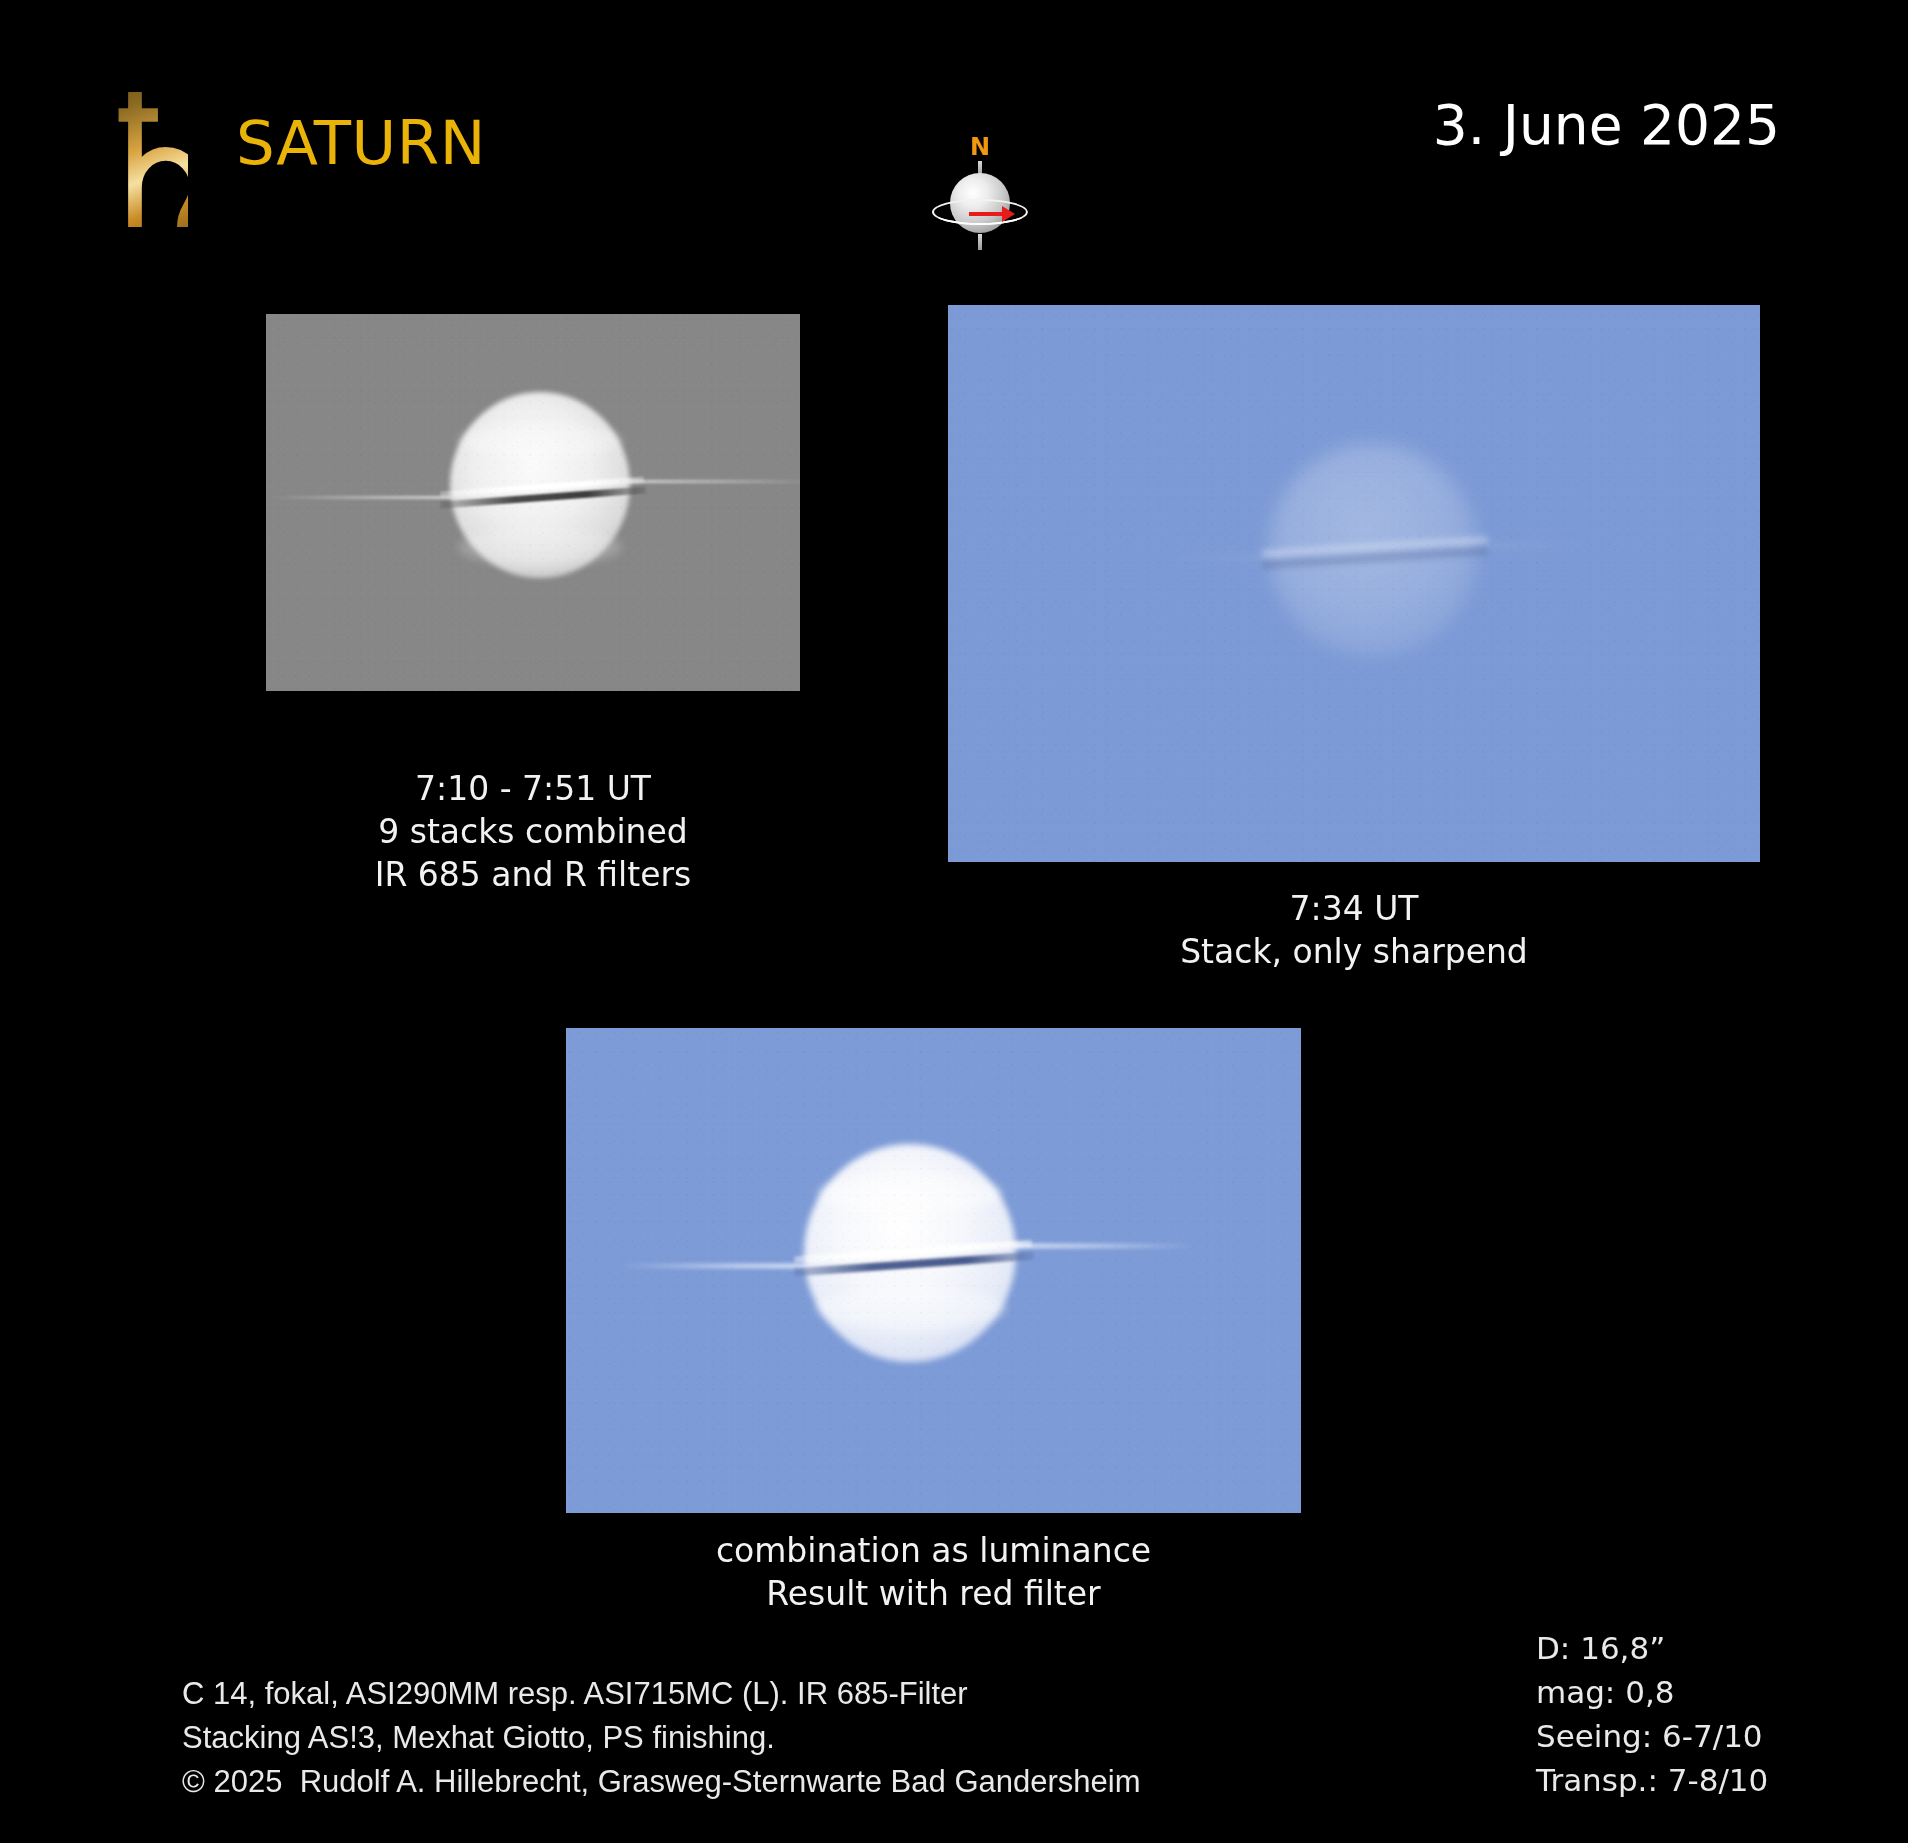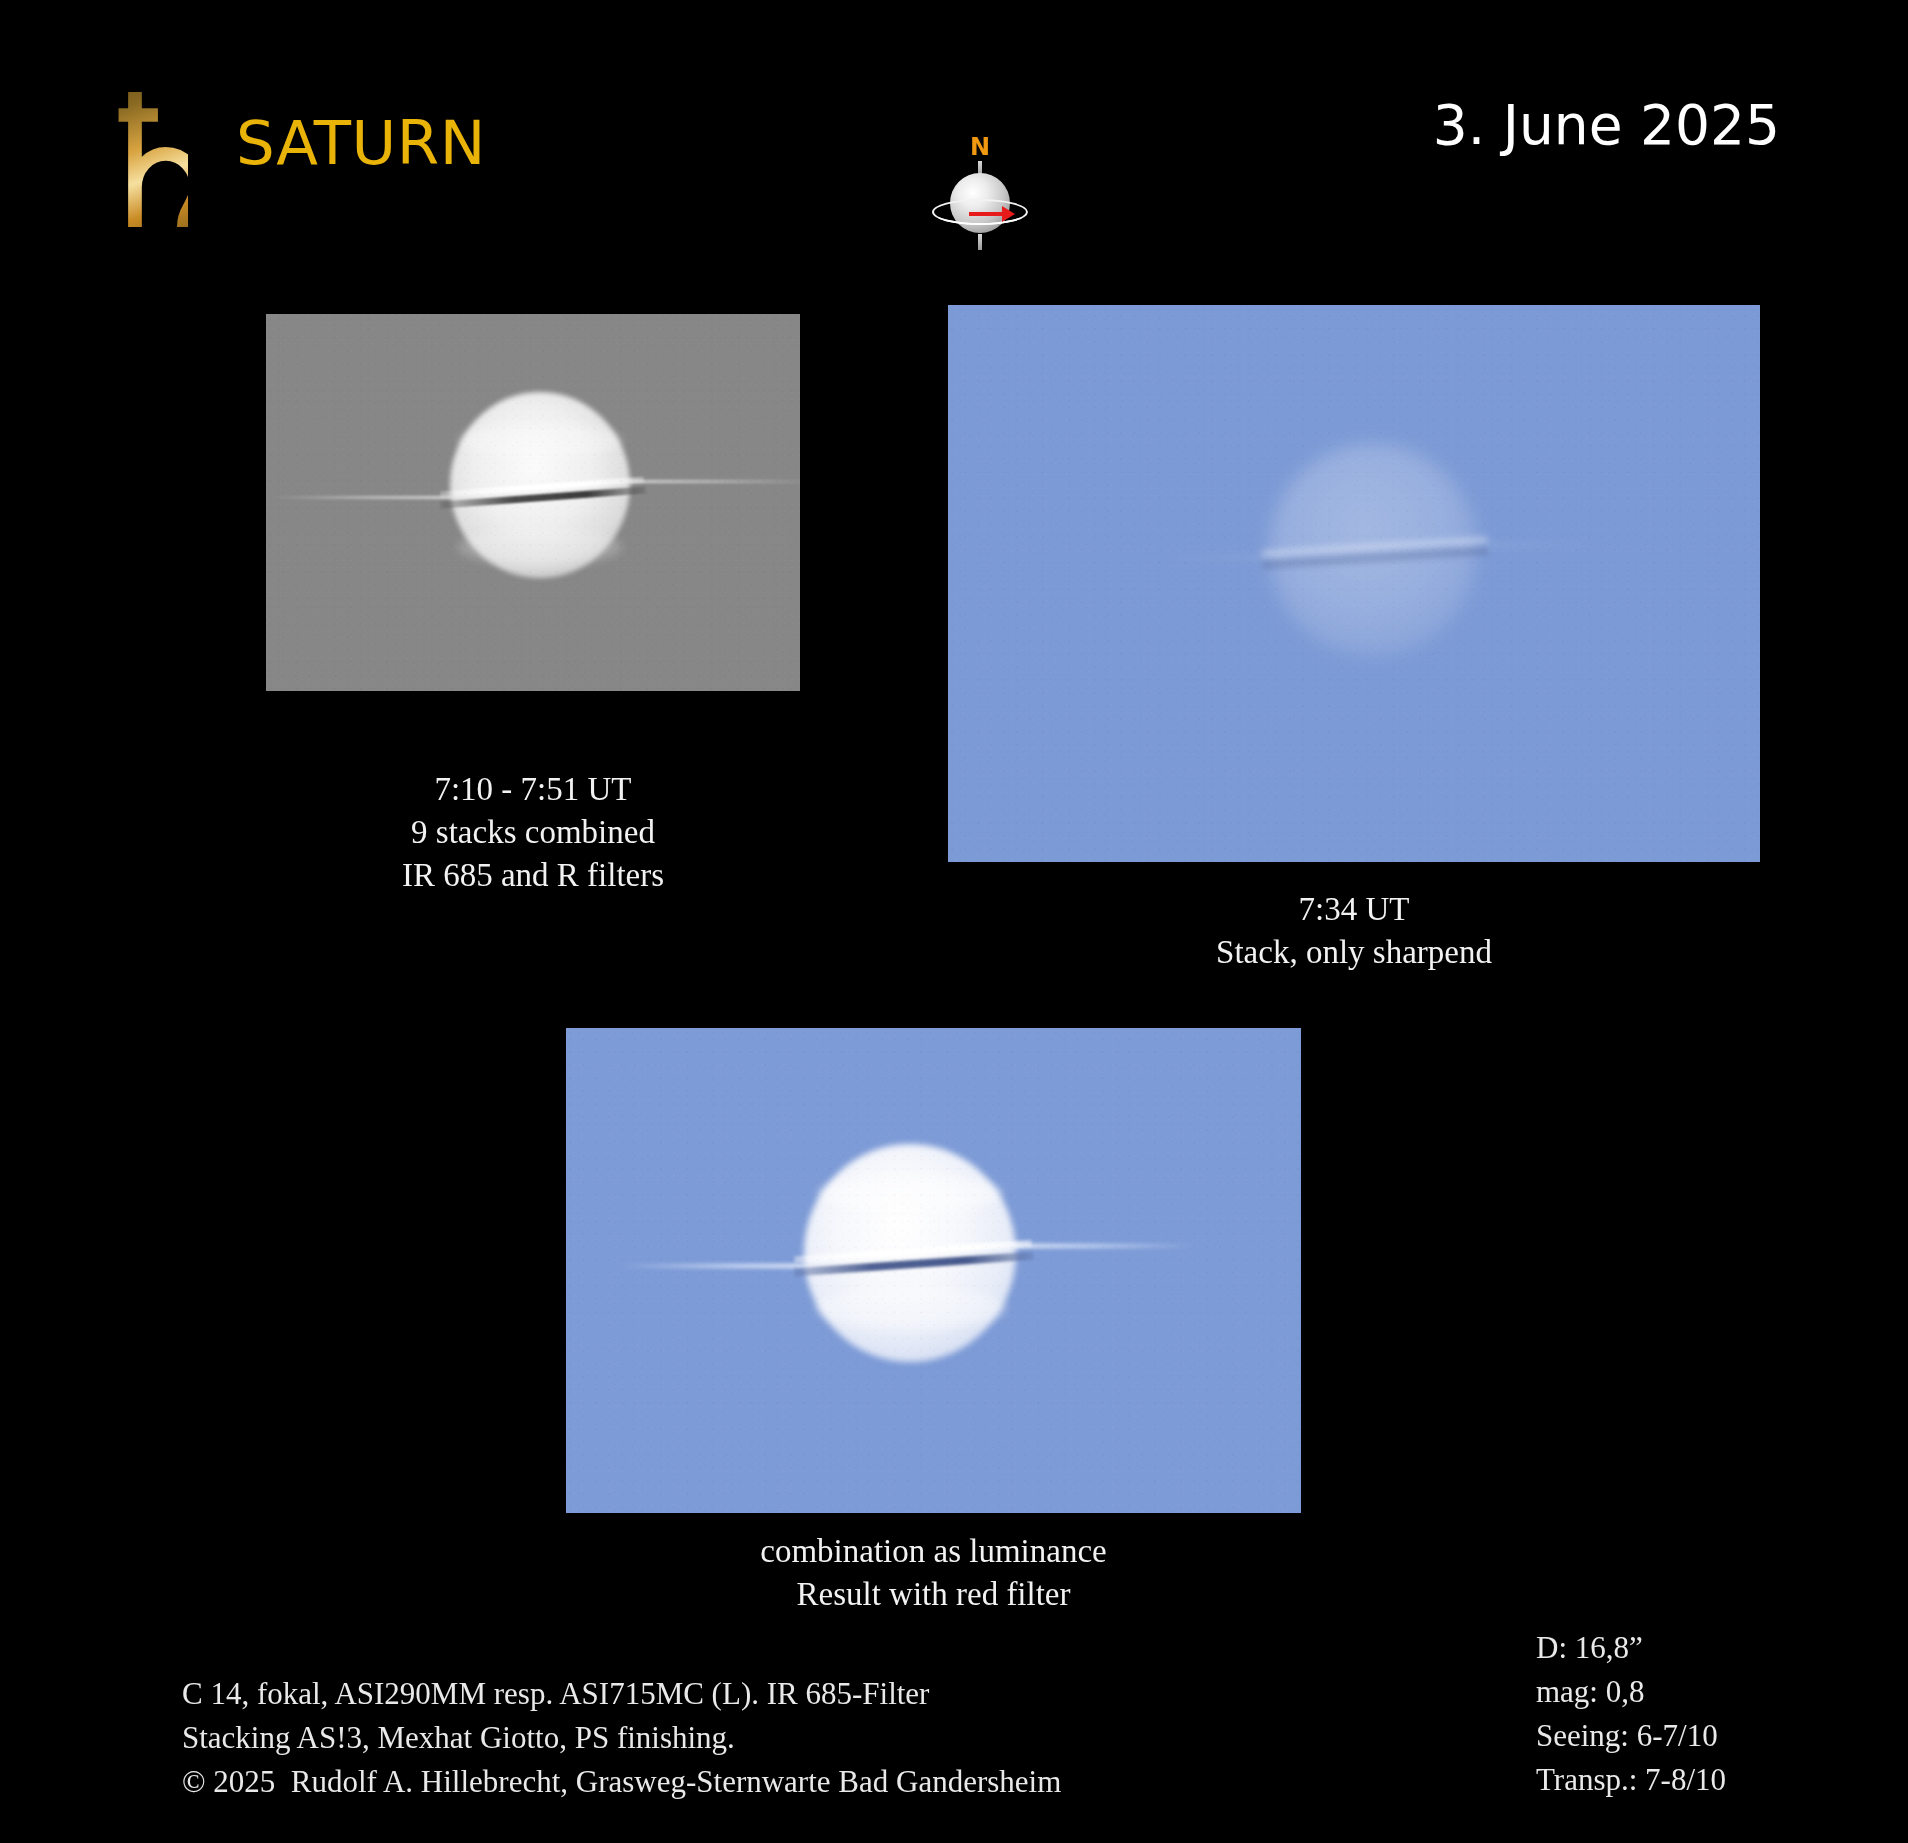--- a/index.html
+++ b/index.html
@@ -116,21 +116,21 @@
   
   .caption{position:absolute;text-align:center;font-size:33px;line-height:1.30;color:#f2f2f2;}
   #caption-ir{left:266px;top:768px;width:534px;}
   #caption-raw{left:948px;top:888px;width:812px;}
   #caption-result{left:566px;top:1530px;width:735px;}
 
   
   #credits{position:absolute;left:182px;top:1672px;font-size:31px;line-height:1.42;color:#e9e9e9;
       font-family:"Liberation Sans","DejaVu Sans",sans-serif;font-stretch:condensed;}
   #obs-data{position:absolute;left:1536px;top:1626px;font-size:31px;line-height:1.42;color:#e9e9e9;}
-  .line{white-space:pre;font-family:Liberation Serif, serif;}
+  .line{white-space:pre;}
 </style>
 </head>
 <body>
 
 <div class="poster">
 
   <div id="saturn-glyph">♄</div>
   <div id="page-title">SATURN</div>
   <div id="obs-date">3. June 2025</div>
 

